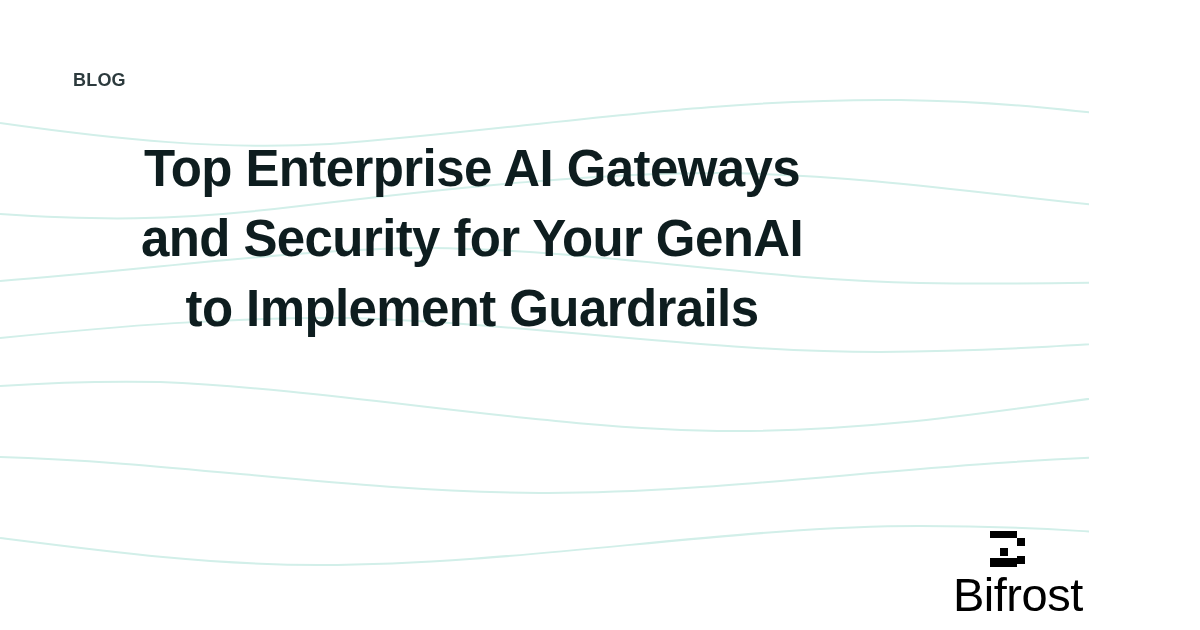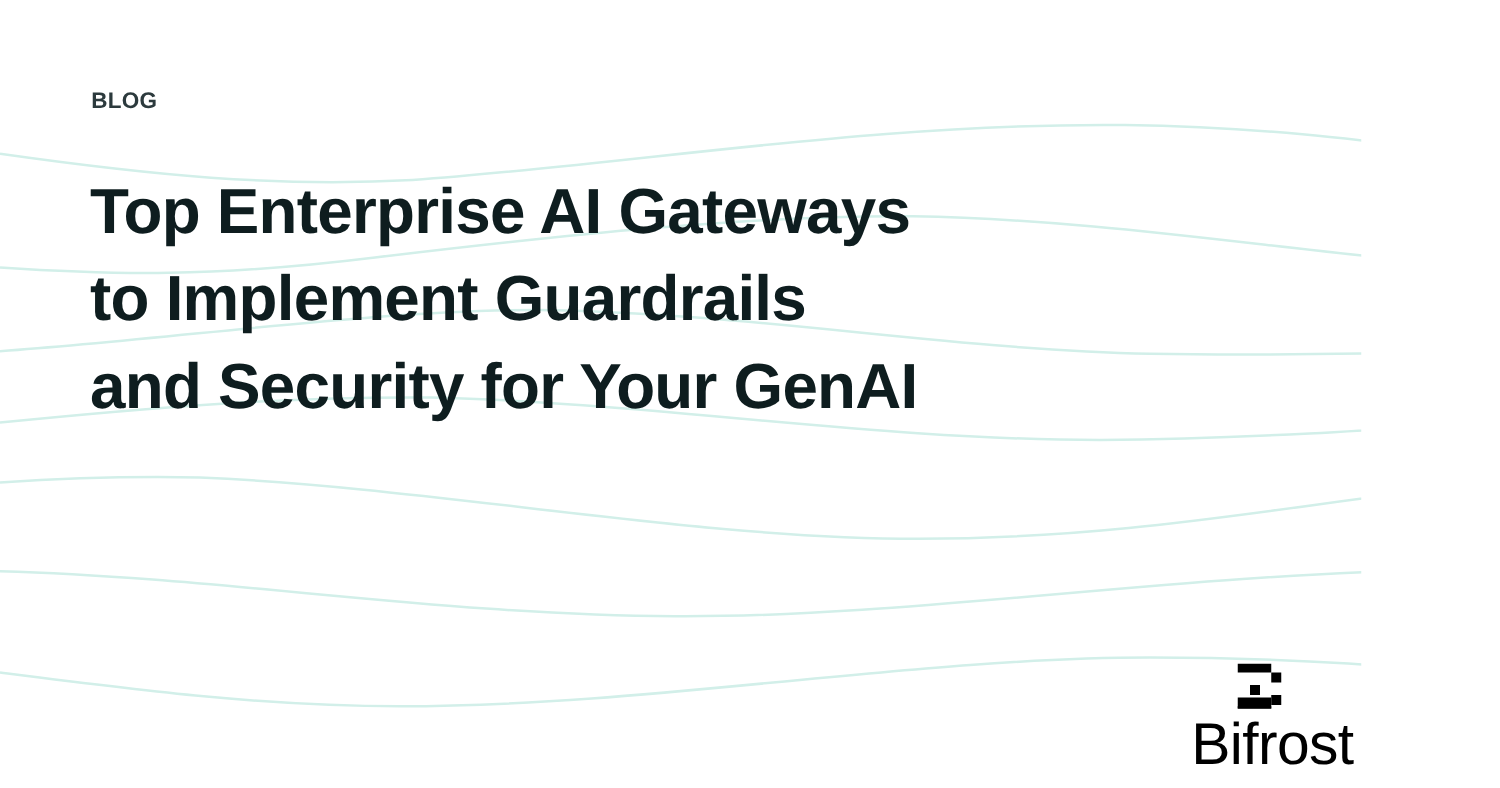--- a/index.html
+++ b/index.html
@@ -47,20 +47,21 @@
       font-size: 51px;
       line-height: 70px;
       font-weight: 700;
       color: #0e1d1f;
       letter-spacing: -0.6px;
       z-index: 1;
     }
     .title span {
       display: block;
       white-space: nowrap;
+      text-align: center;
     }
     .brand {
       position: absolute;
       left: 953px;
       top: 524px;
       display: flex;
       align-items: center;
       z-index: 1;
       flex-direction: column;
     }
@@ -92,22 +93,22 @@
     <path d="M0,338 C120,326 230,317 345,318 C520,322 700,352 880,352 C1000,351 1100,344 1200,337"></path>
     <path d="M0,386 C60,382 110,381 160,382 C350,390 550,431 735,431 C920,431 1060,398 1200,386"></path>
     <path d="M0,457 C180,462 350,492 540,493 C730,494 930,460 1150,456 C1170,456 1185,456 1200,456"></path>
     <path d="M0,538 C110,552 210,565 320,565 C520,565 730,526 920,526 C1040,526 1130,534 1200,541"></path>
   </svg>
 
   <div class="category">BLOG</div>
 
   <h1 class="title">
     <span>Top Enterprise AI Gateways</span>
+    <span>and Security for Your GenAI</span>
     <span>to Implement Guardrails</span>
-    <span>and Security for Your GenAI</span>
   </h1>
 
   <div class="brand">
     <svg class="brand-mark" viewBox="0 0 36 43" xmlns="http://www.w3.org/2000/svg">
       <rect x="0" y="7" width="27" height="7"></rect>
       <rect x="27" y="14" width="8" height="8"></rect>
       <rect x="10" y="24" width="8" height="8"></rect>
       <rect x="27" y="32" width="8" height="8"></rect>
       <rect x="0" y="41" width="27" height="2"></rect>
       <rect x="0" y="34" width="27" height="9" transform="translate(0,0)"></rect>

